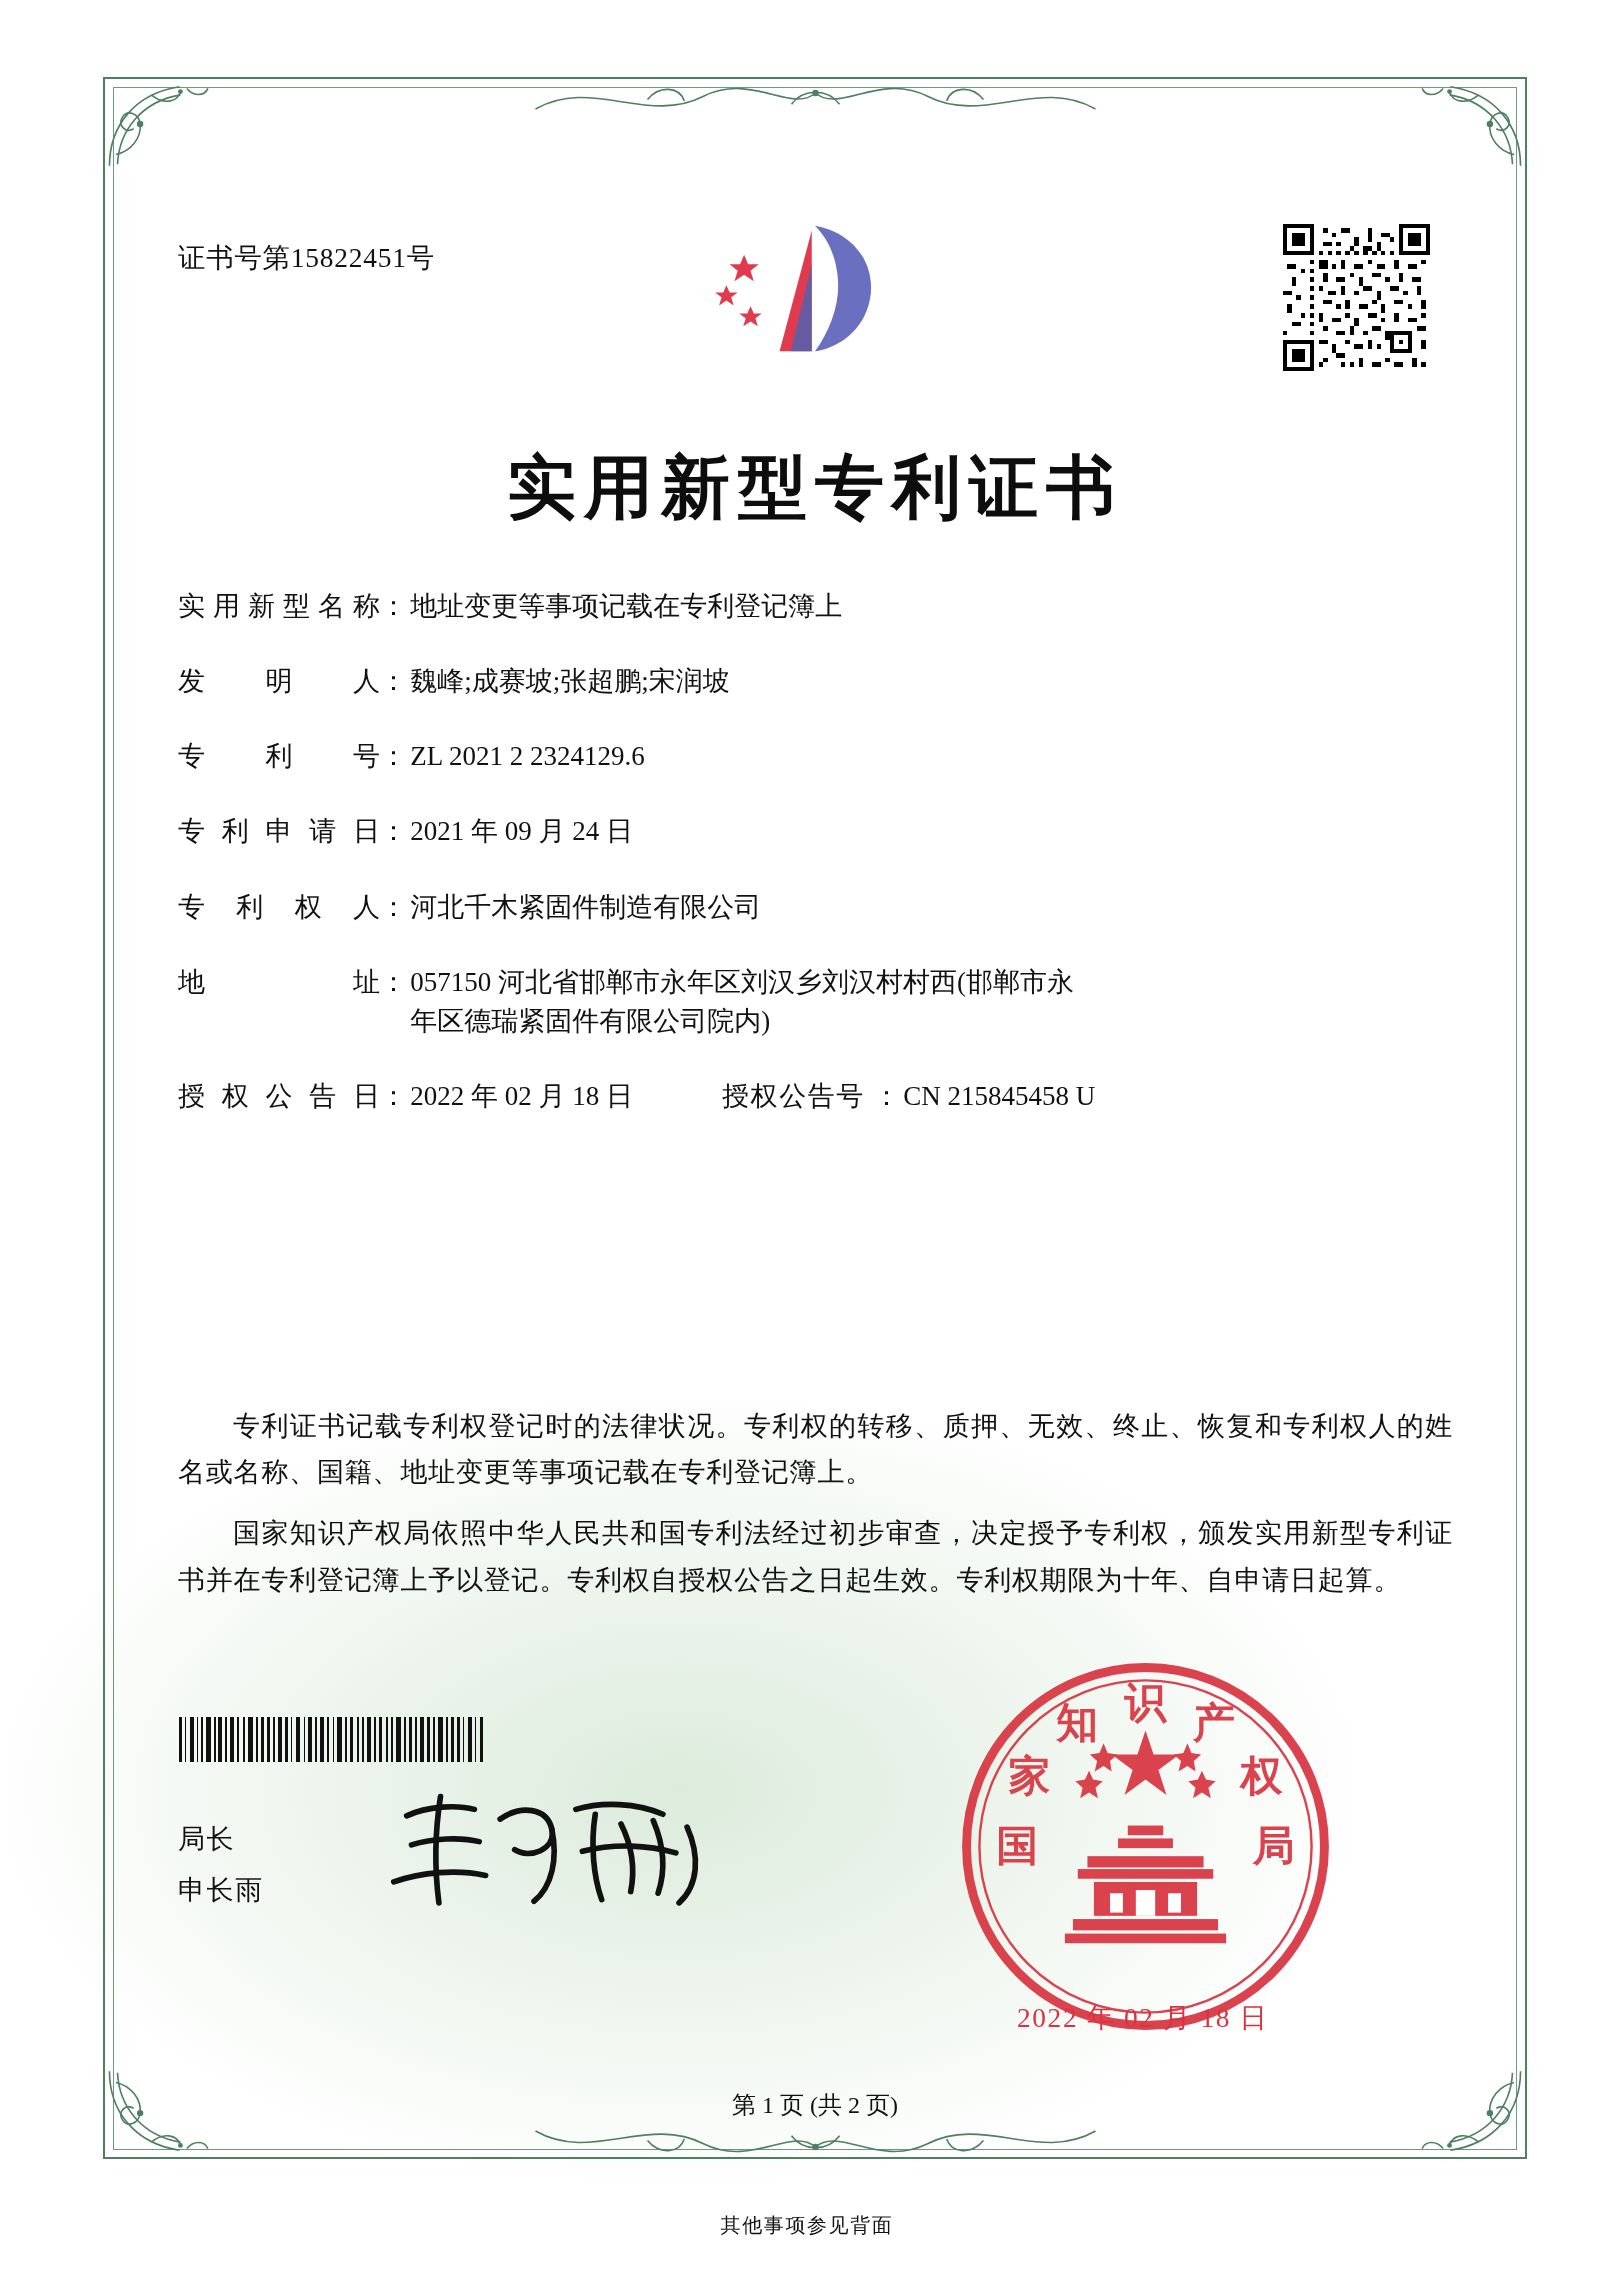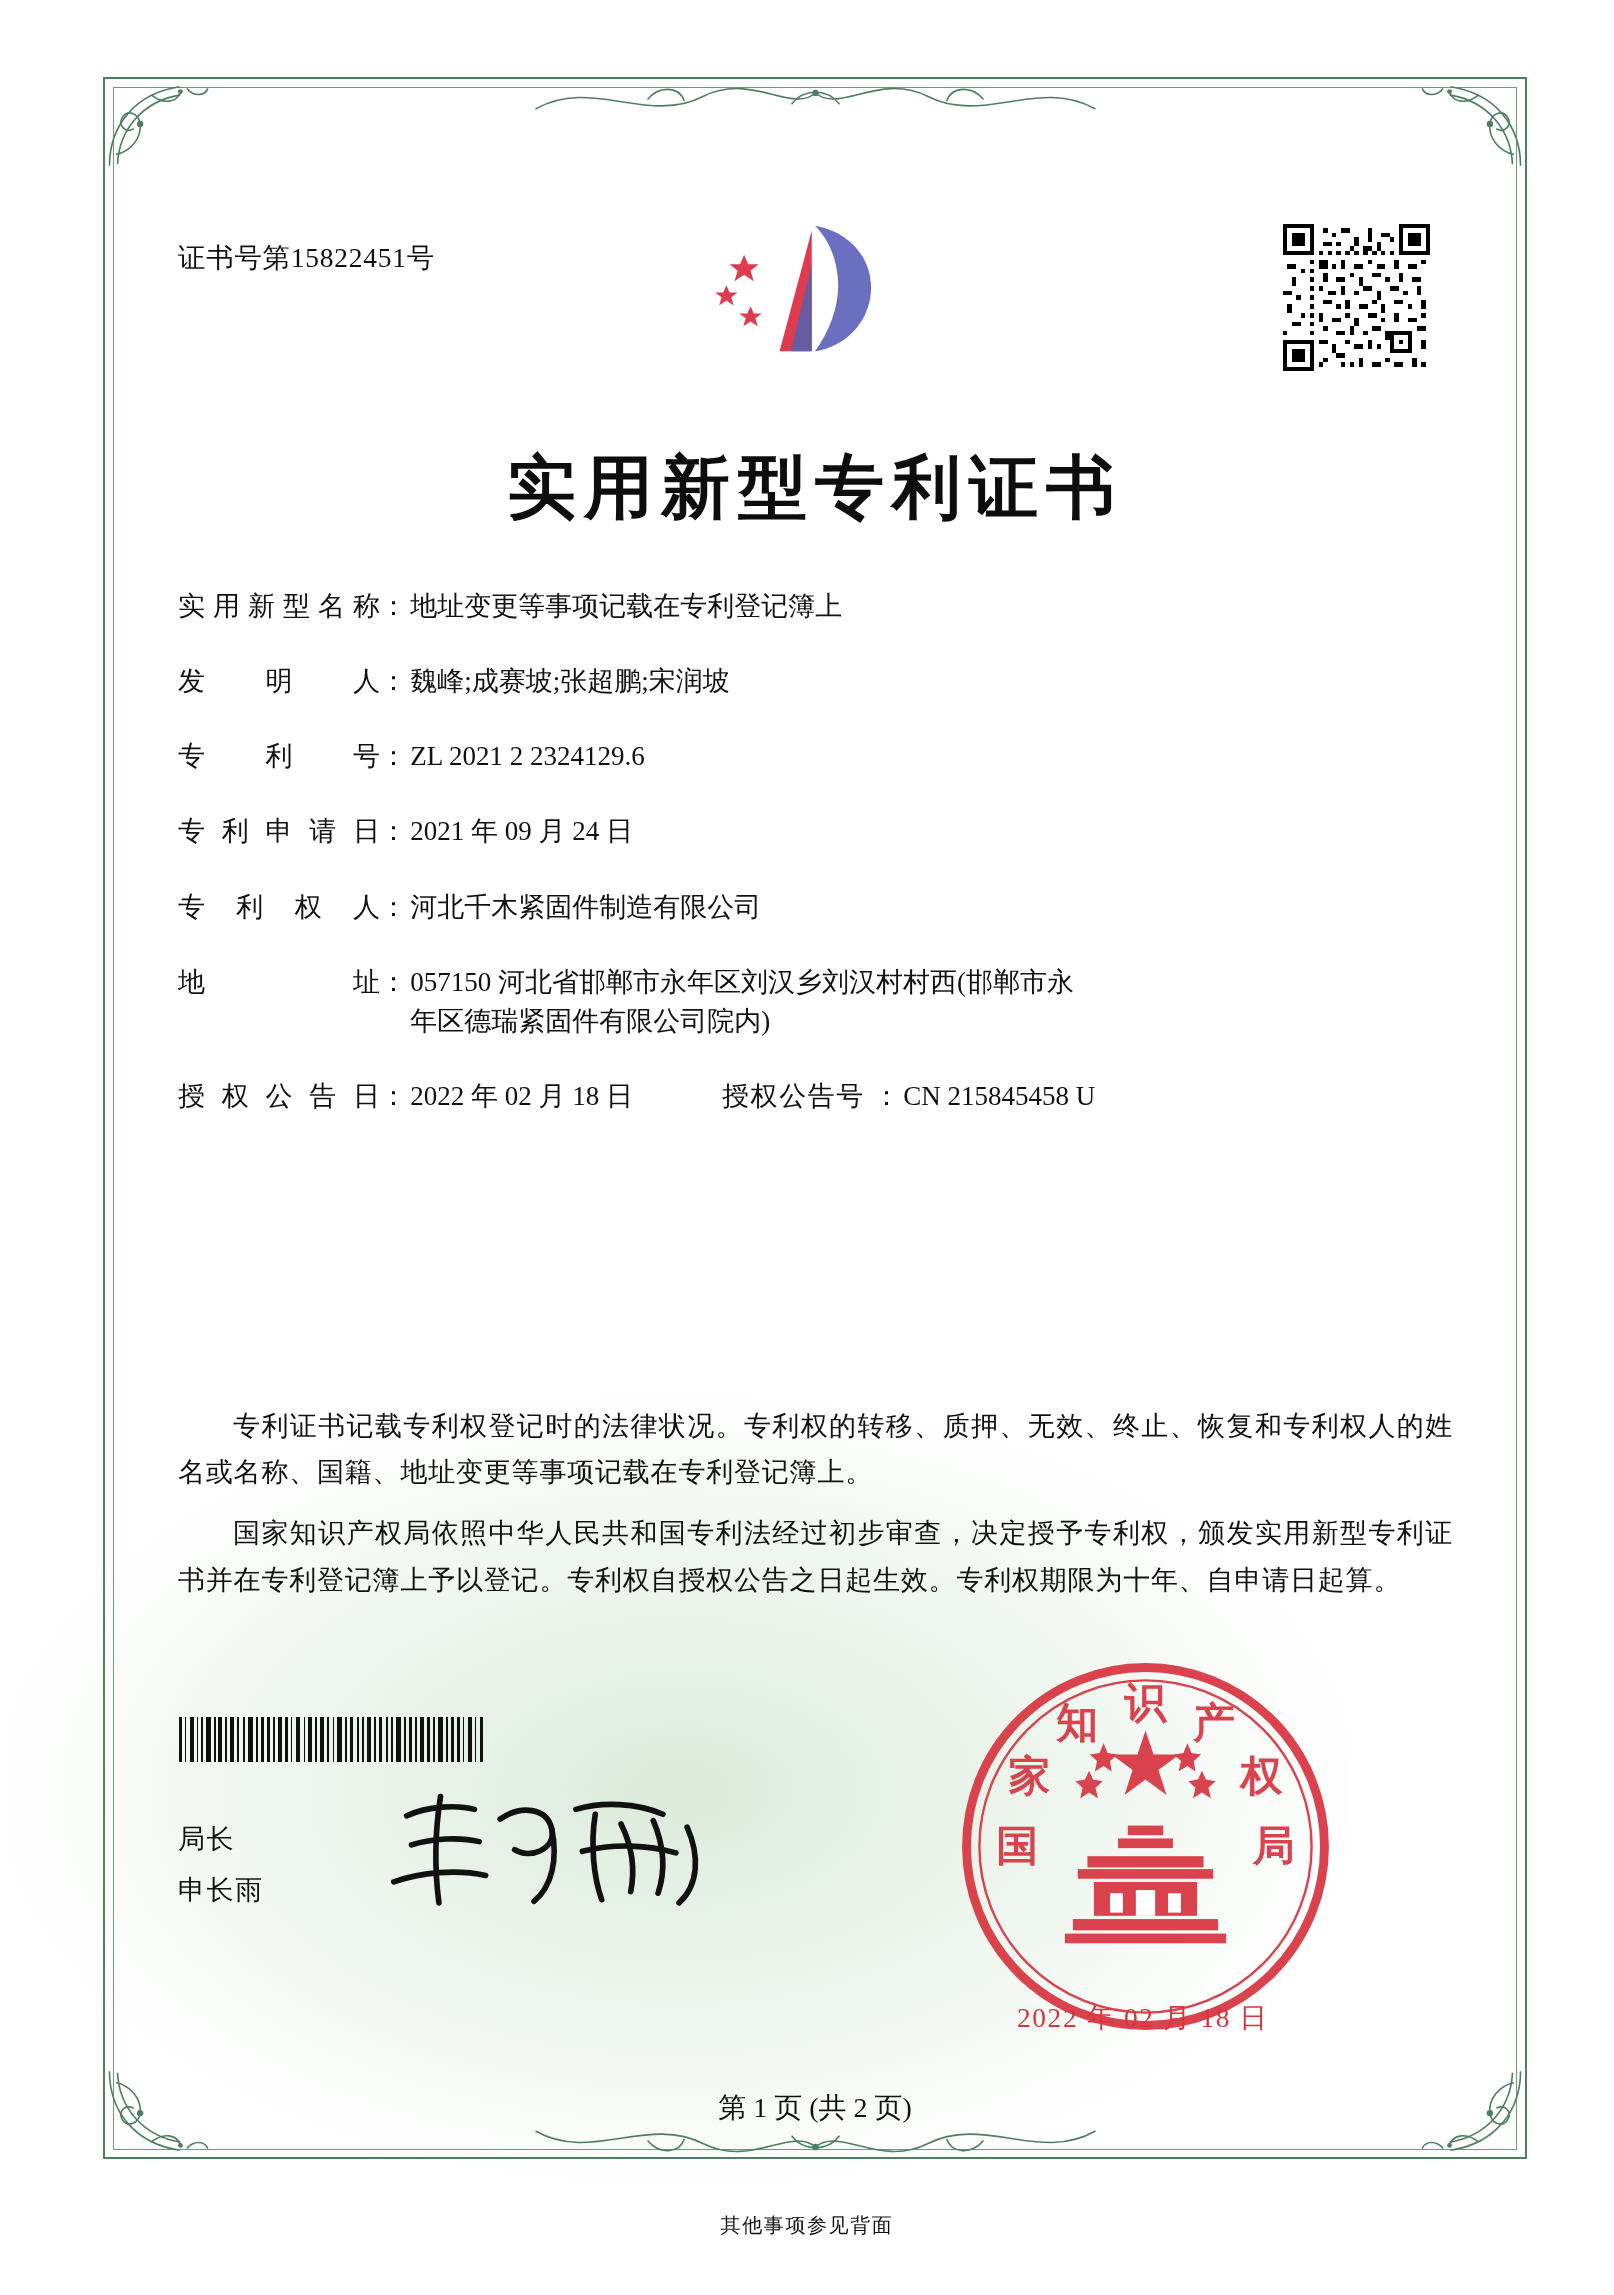--- a/index.html
+++ b/index.html
@@ -220,21 +220,21 @@
     letter-spacing: 1.6px;
     white-space: nowrap;
   }
 
   .page-no {
     position: absolute;
     left: 0;
     top: 2002px;
     width: 1404px;
     text-align: center;
-    font-size: 28px;
+    font-size: 24px;
     color: #111;
   }
 
   .footer-note {
     position: absolute;
     left: 0;
     top: 2212px;
     width: 1614px;
     text-align: center;
     font-size: 20px;

